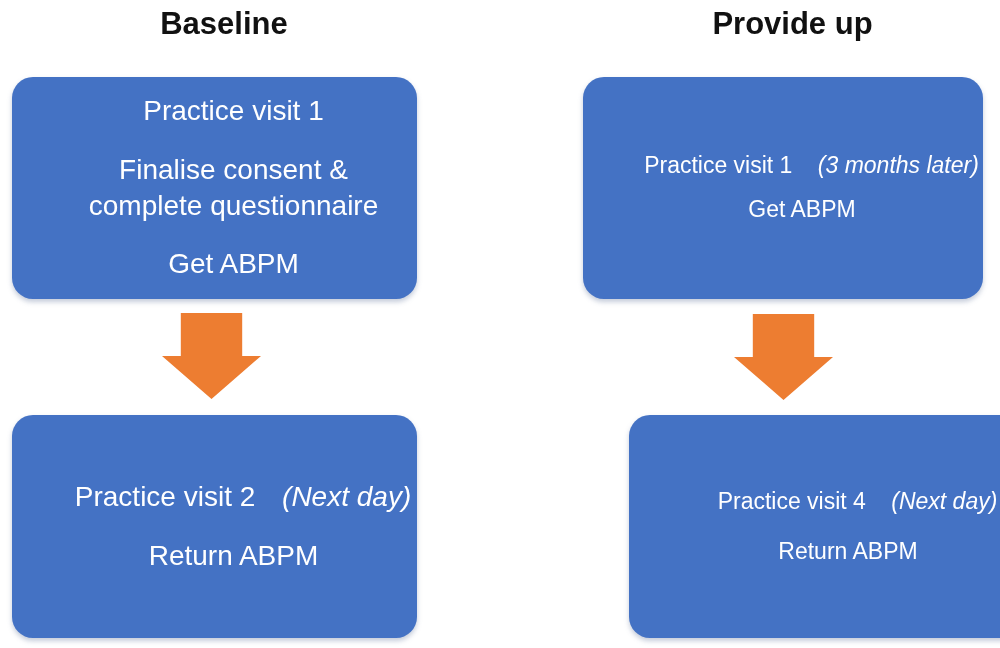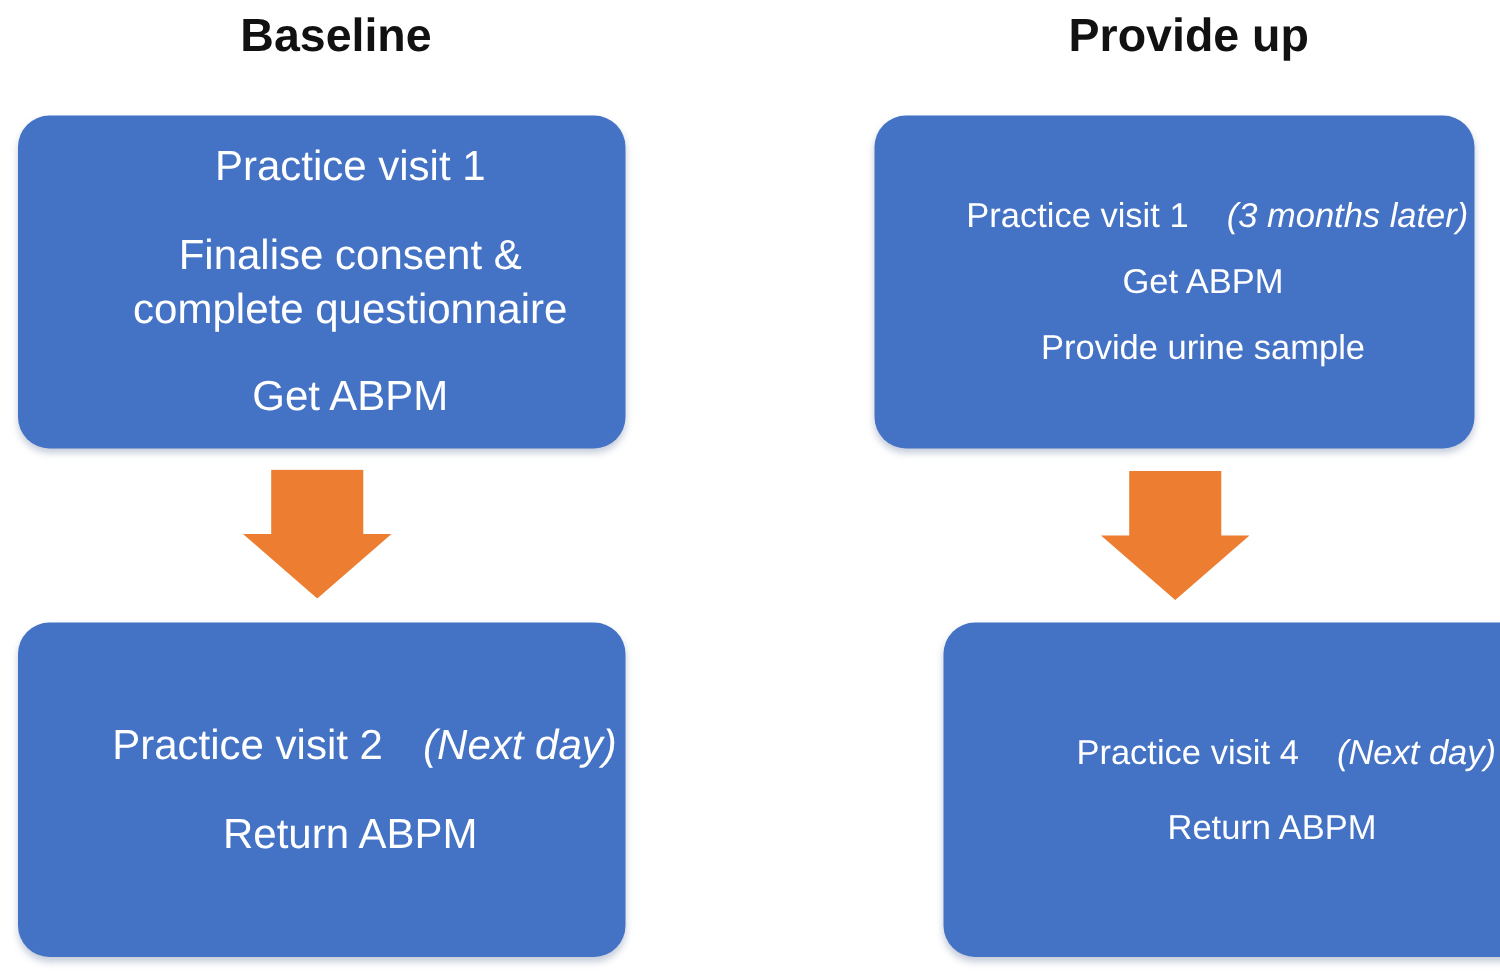--- a/index.html
+++ b/index.html
@@ -73,21 +73,20 @@
 
   <div class="box b1-left">
     <p>Practice visit 1</p>
     <p class="narrow">Finalise consent &amp; complete questionnaire</p>
     <p>Get ABPM</p>
   </div>
 
   <div class="box b1-right">
     <p class="oneline"><span>Practice visit 1</span> <em>(3 months later)</em></p>
     <p>Get ABPM</p>
-    <p>Provide urine sample</p>
   </div>
 
   <div class="arrow a-left"></div>
 
   <div class="arrow a-right"></div>
 
   <div class="box b2-left">
     <p class="oneline"><span>Practice visit 2</span> <em>(Next day)</em></p>
     <p>Return ABPM</p>
   </div>

